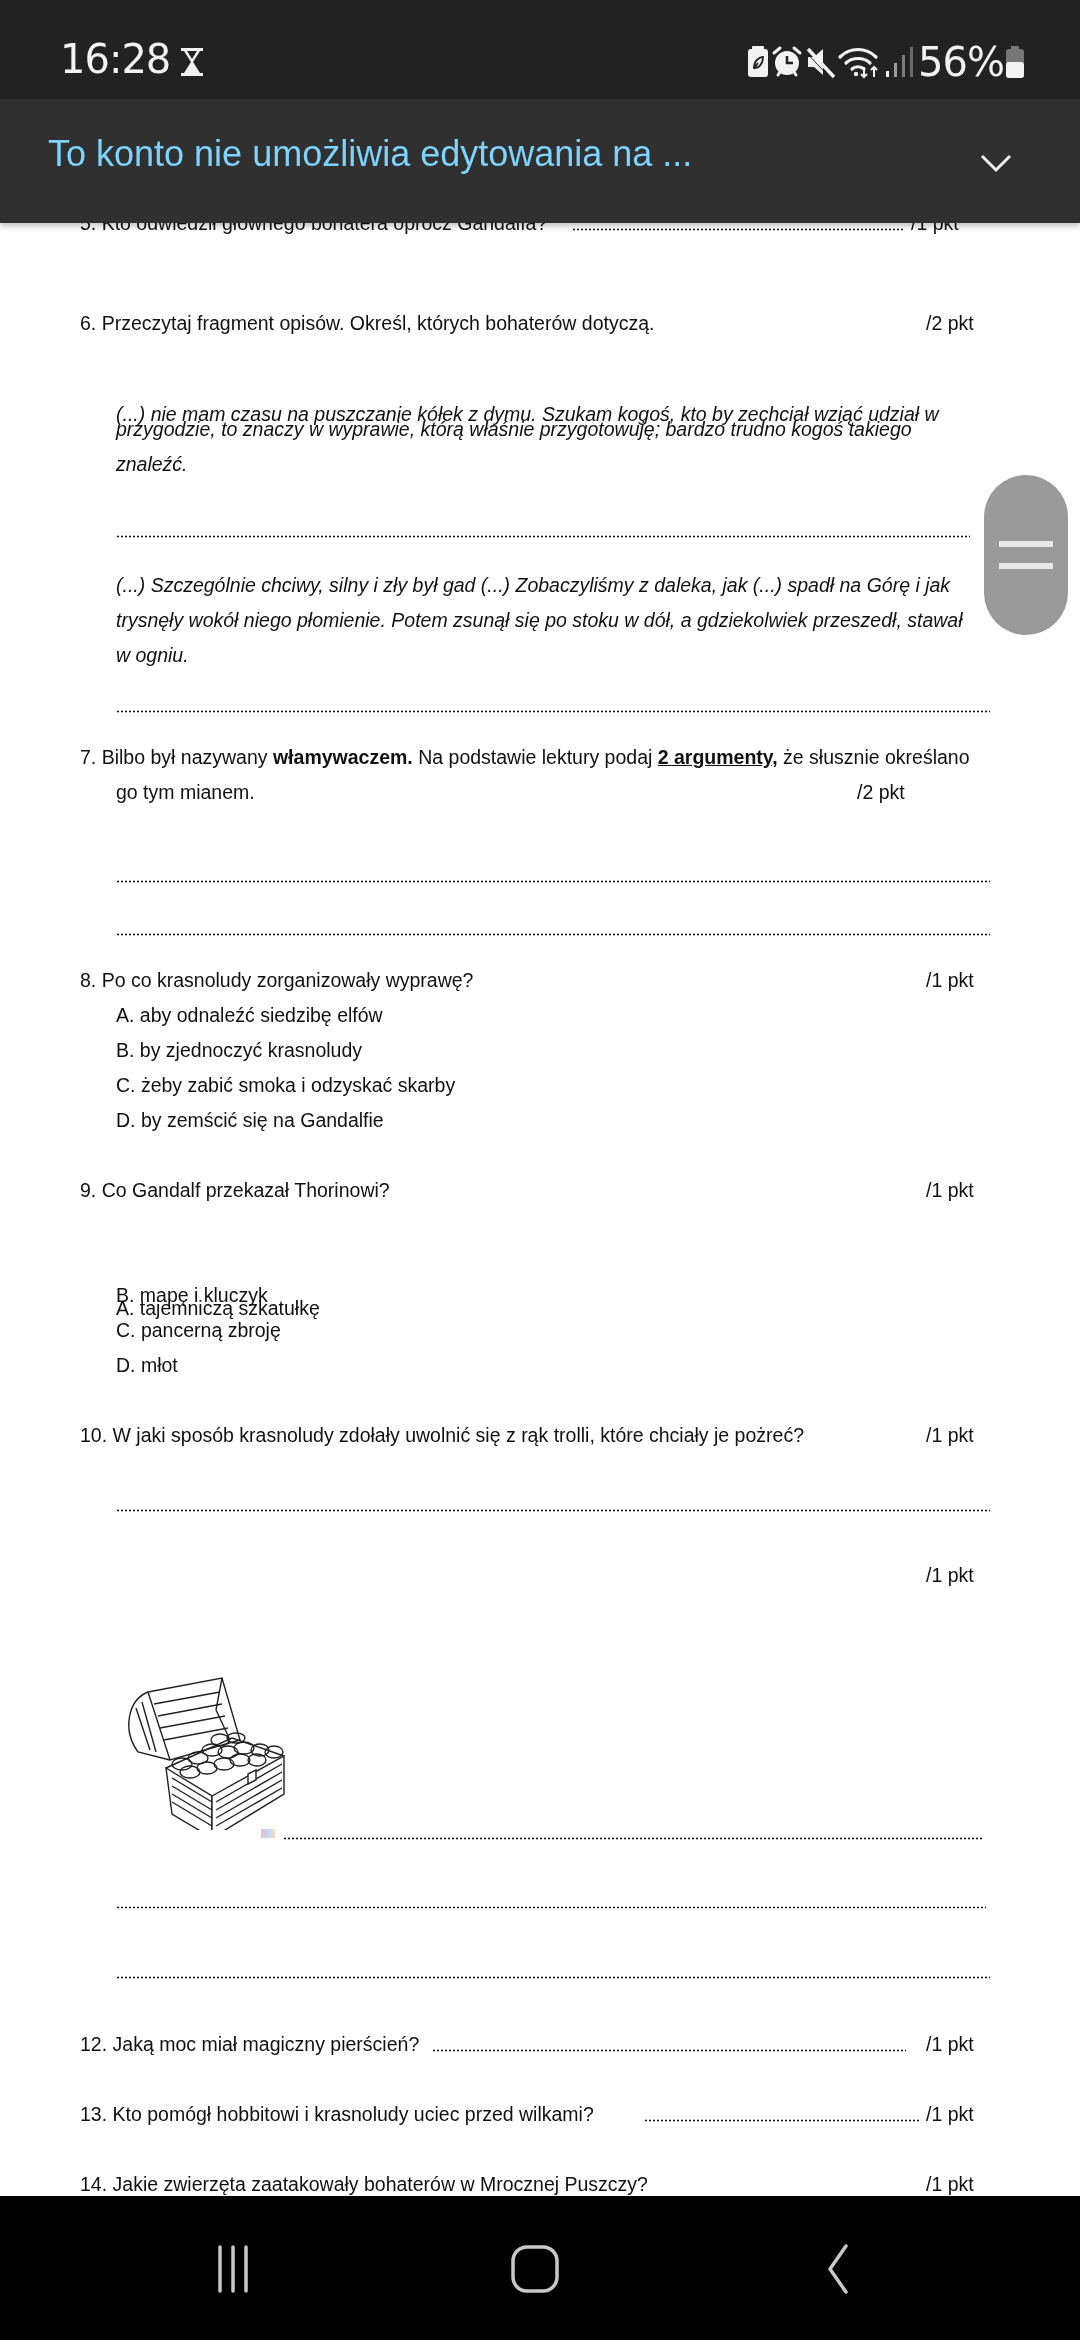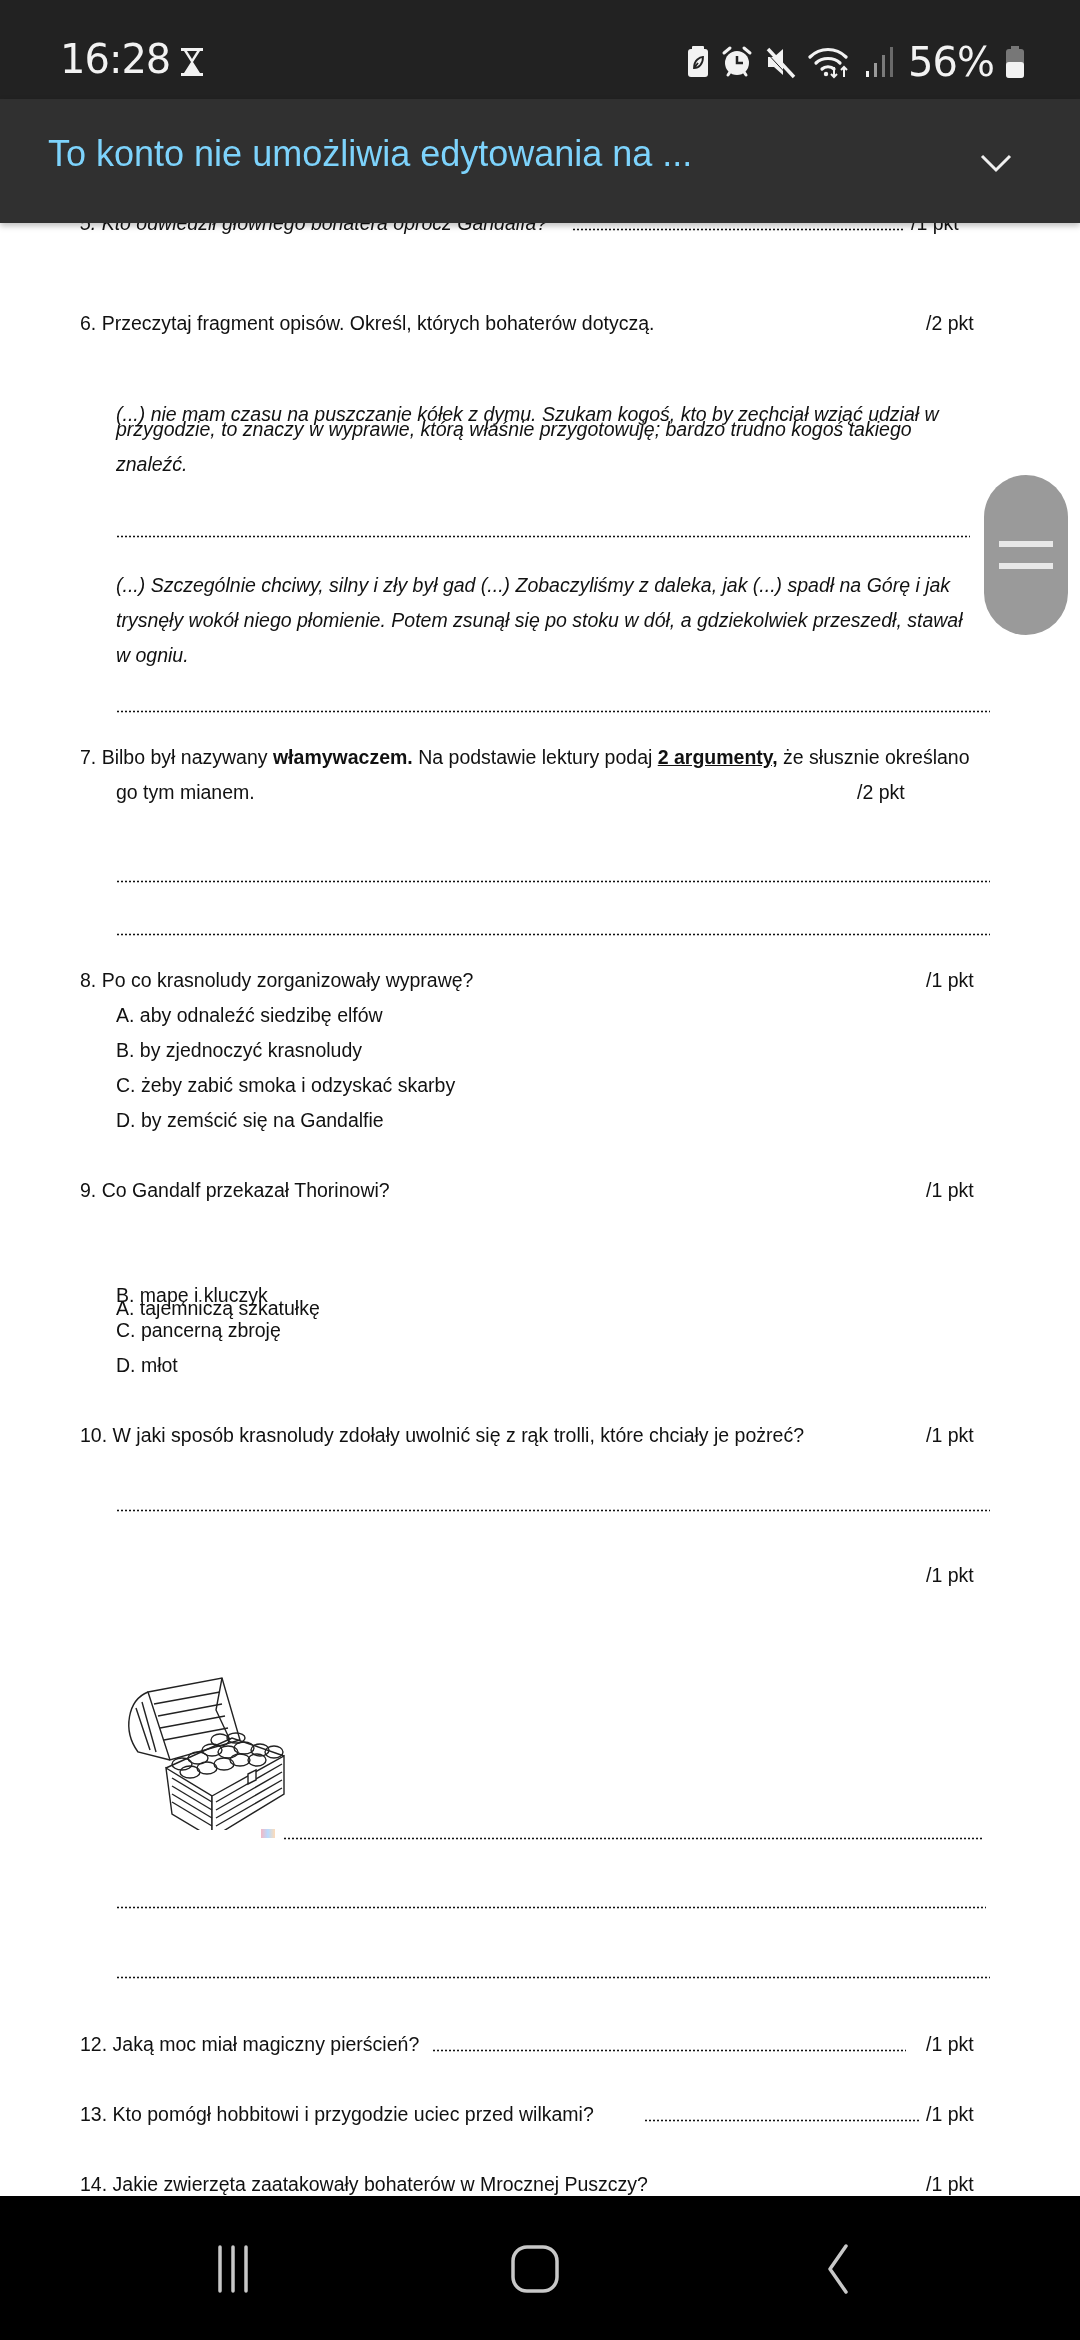--- a/index.html
+++ b/index.html
@@ -3,21 +3,21 @@
 <meta charset="utf-8">
 <style>
   * { box-sizing: border-box; margin: 0; padding: 0; }
   html, body { width: 1080px; height: 2340px; overflow: hidden; background: #ffffff; }
   body { position: relative; font-family: "Liberation Sans", sans-serif; }
 
   
   .status-bar { position: absolute; left: 0; top: 0; width: 1080px; height: 99px; background: #222222; color: #f2f2f2; }
   .status-time { position: absolute; left: 60px; top: 36px; font-size: 40px; font-family: "DejaVu Sans", sans-serif; letter-spacing: -1px; }
   .hourglass-icon { position: absolute; left: 178px; top: 46px; width: 28px; height: 32px; }
-  .status-right { position: absolute; right: 54px; top: 38px; height: 48px; display: flex; align-items: center; gap: 10px; }
+  .status-right { position: absolute; right: 54px; top: 38px; height: 48px; display: flex; align-items: center; }
   .status-right svg { display: block; }
   .battery-pct { font-size: 40px; font-family: "DejaVu Sans", sans-serif; letter-spacing: -1px; margin-left: 4px; }
 
   
   .header { position: absolute; left: 0; top: 99px; width: 1080px; height: 124px; background: #303030; box-shadow: 0 3px 6px rgba(0,0,0,0.25); z-index: 5; }
   .header-title { position: absolute; left: 48px; top: 34px; font-size: 36px; color: #7dd3fc; font-family: Liberation Sans, sans-serif; white-space: nowrap; }
   .chevron-down-icon { position: absolute; right: 64px; top: 44px; width: 40px; height: 40px; }
 
   
   .doc { position: absolute; left: 0; top: 0; width: 1080px; height: 2340px; font-family: "Liberation Sans Narrow", "Liberation Sans", sans-serif; color: #111; }
@@ -40,21 +40,21 @@
 
   
   .nav-bar { position: absolute; left: 0; top: 2196px; width: 1080px; height: 144px; background: #000; z-index: 5; }
   .nav-btn { position: absolute; top: 40px; width: 90px; height: 66px; display: flex; align-items: center; justify-content: center; }
 </style>
 </head>
 <body>
 
 <div class="doc">
 
-  <div class="line q" style="top:212px;font-style:italic;">
+  <div class="line q" style="top:212px;">
     <span>5.</span>
     <span>Kto odwiedził głównego bohatera oprócz Gandalfa?</span>
   </div>
   <div class="dots" style="left:572px; top:228px; width:332px;"></div>
   <div class="pts" style="left:911px; top:212px;">/1 pkt</div>
 
   <div class="line q" style="top:312px;">
     <span>6.</span>
     <span>Przeczytaj fragment opisów. Określ, których bohaterów dotyczą.</span>
   </div>
@@ -159,21 +159,21 @@
 
   <div class="line q" style="top:2033px;">
     <span>12.</span>
     <span>Jaką moc miał magiczny pierścień?</span>
   </div>
   <div class="dots" style="left:432px; top:2049px; width:474px;"></div>
   <div class="pts" style="left:926px; top:2033px;">/1 pkt</div>
 
   <div class="line q" style="top:2103px;">
     <span>13.</span>
-    <span>Kto pomógł hobbitowi i przygodzie uciec przed wilkami?</span>
+    <span>Kto pomógł hobbitowi i krasnoludy uciec przed wilkami?</span>
   </div>
   <div class="dots" style="left:644px; top:2119px; width:276px;"></div>
   <div class="pts" style="left:926px; top:2103px;">/1 pkt</div>
 
   <div class="line q" style="top:2173px;">
     <span>14.</span>
     <span>Jakie zwierzęta zaatakowały bohaterów w Mrocznej Puszczy?</span>
   </div>
   <div class="pts" style="left:926px; top:2173px;">/1 pkt</div>
 </div>

